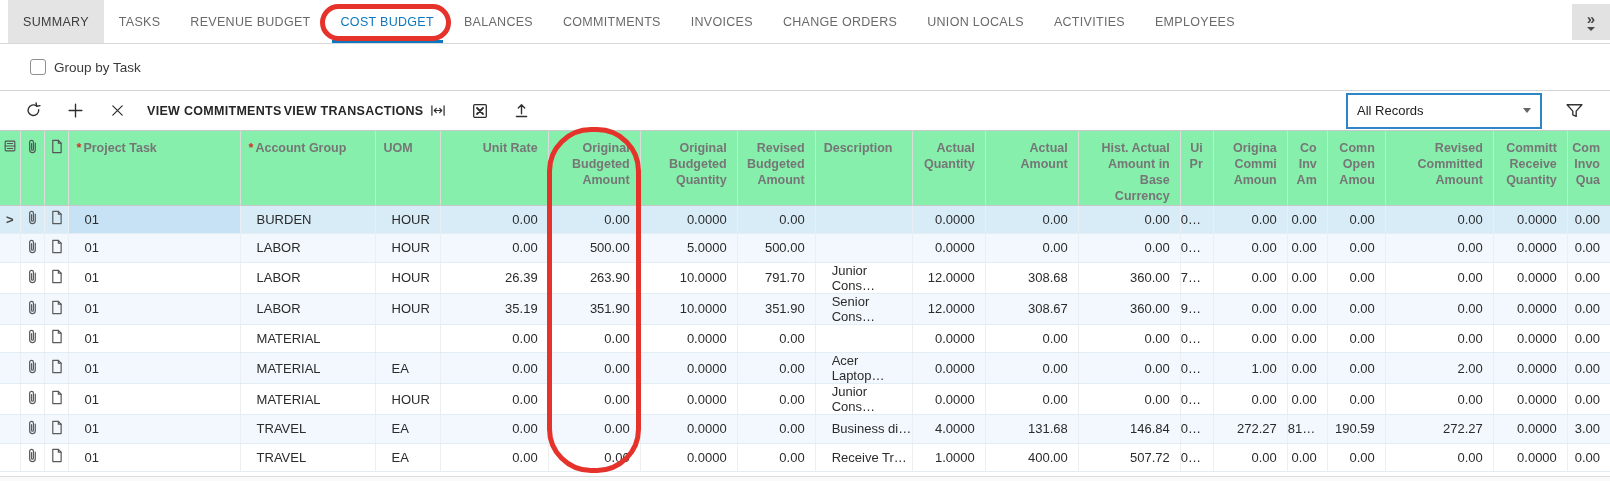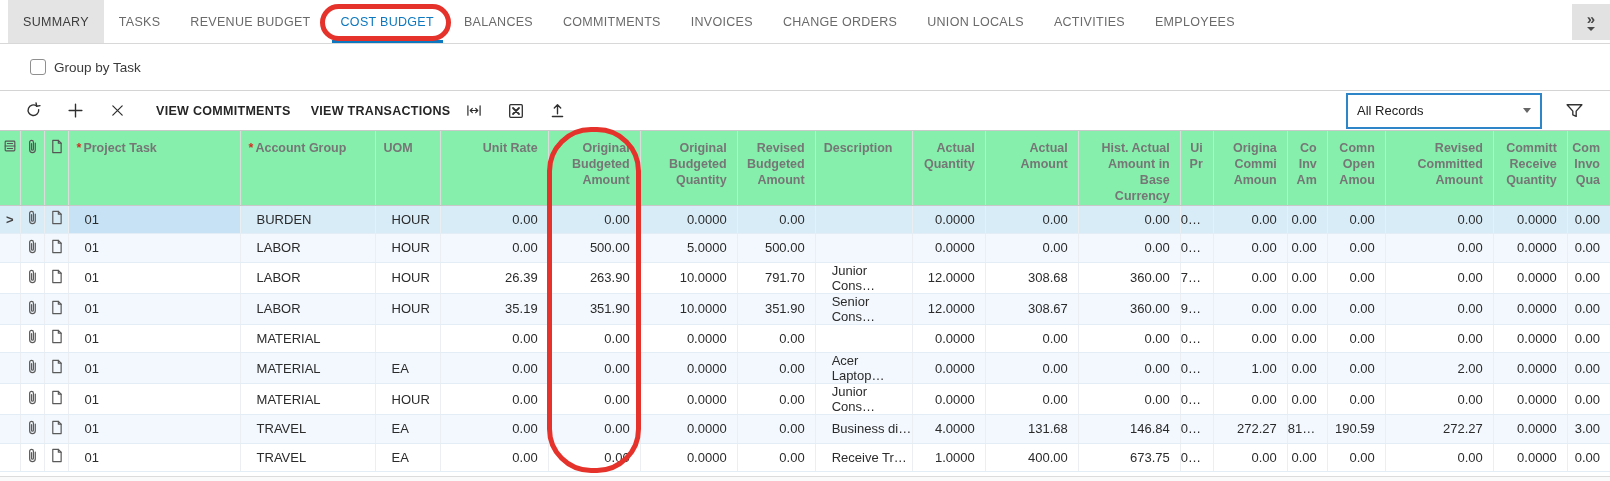--- a/index.html
+++ b/index.html
@@ -31,21 +31,21 @@
     cursor:pointer; }
   .groupbar-label { font-size:13.5px; color:#3a3a3a; }
 
   
   .toolbar { height:40px; display:flex; align-items:center; padding:0 20px 0 20px;
     border-bottom:1px solid #c9c9c9; background:#fff; }
   .toolbar-left { display:flex; align-items:center; }
   .tool-icon-btn { width:27px; height:27px; display:flex; align-items:center; justify-content:center;
     margin-right:15px; cursor:pointer; color:#2f2f2f; }
   .tool-text-btn { font-size:12.5px; font-weight:600; letter-spacing:.3px; color:#262626;
-    margin:0 10px; white-space:nowrap; cursor:pointer; }
+    margin:0 1px; white-space:nowrap; cursor:pointer; }
   .toolbar-right { margin-left:auto; display:flex; align-items:center; }
   .records-select { width:196px; height:29px; border:2px solid #2e86c8; display:flex;
     align-items:center; padding:16px 9px; font-size:13px; color:#222; cursor:pointer; background:#fff; }
   .records-select .val { flex:1; }
   .records-select .caret { width:0; height:0; border-left:4px solid transparent;
     border-right:4px solid transparent; border-top:5px solid #666; }
   .filter-btn { width:28px; height:28px; display:flex; align-items:center; justify-content:center;
     margin-left:18px; margin-right:2px; color:#333; cursor:pointer; }
 
   
@@ -510,21 +510,21 @@
             <td class="al">01</td>
             <td class="al">TRAVEL</td>
             <td class="al">EA</td>
             <td class="ar">0.00</td>
             <td class="ar">0.00</td>
             <td class="ar">0.0000</td>
             <td class="ar">0.00</td>
             <td class="al">Receive Tr…</td>
             <td class="ar">1.0000</td>
             <td class="ar">400.00</td>
-            <td class="ar">673.75</td>
+            <td class="ar">507.72</td>
             <td class="ar">0.00</td>
             <td class="ar">0.00</td>
             <td class="ar">0.00</td>
             <td class="ar">0.00</td>
             <td class="ar">0.00</td>
             <td class="ar">0.0000</td>
             <td class="ar">0.00</td>
           </tr>
         </tbody>
     </table>

